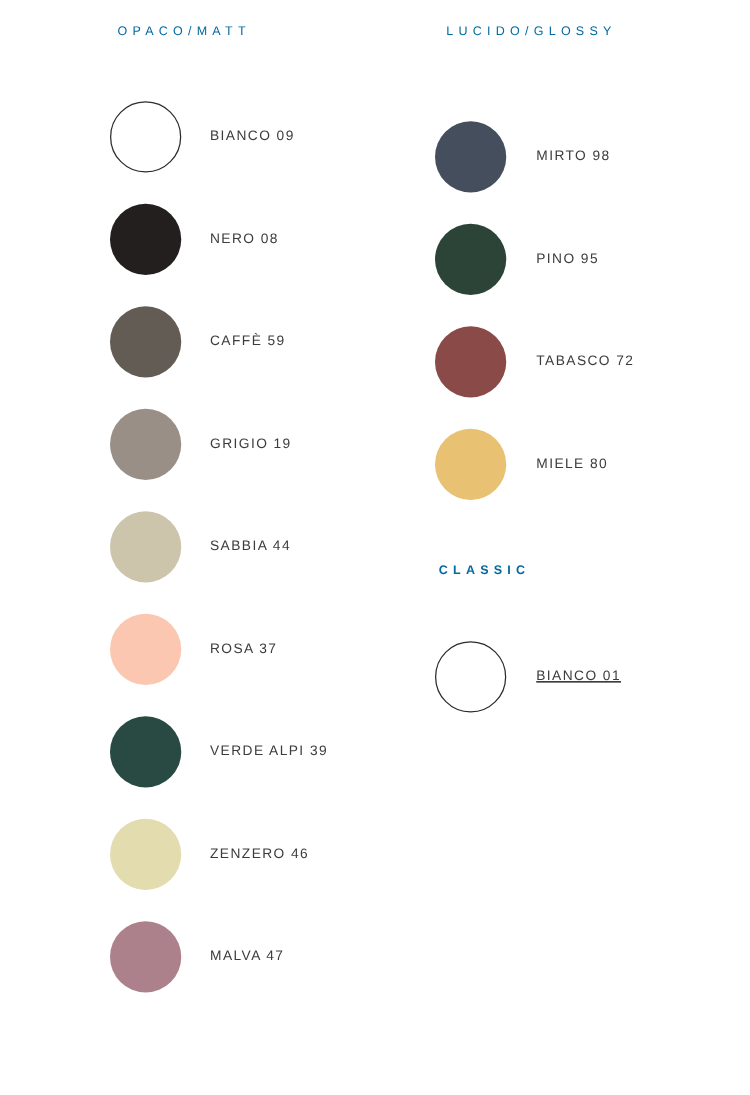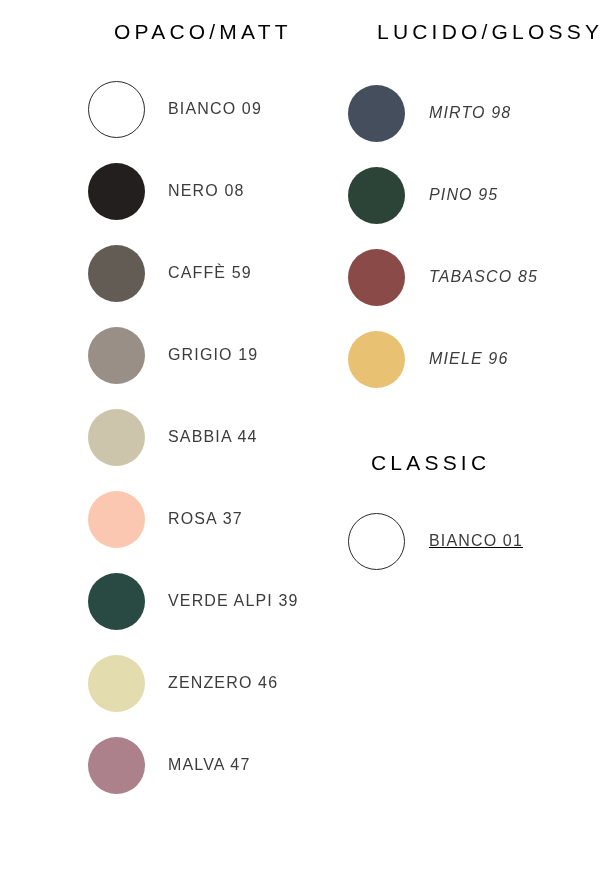--- a/index.html
+++ b/index.html
@@ -20,60 +20,59 @@
     background: #ffffff;
   }
   .column {
     position: absolute;
     top: 0;
   }
   .col-left  { left: 88px;  width: 260px; }
   .col-right { left: 348px; width: 250px; }
 
   .section-title {
-    font-size: 21px;
+    font-size: 10px;
     letter-spacing: 4.2px;
-    color: #000000;
+    color: #0369a1;
     font-weight: 400;
     white-space: nowrap;
     font-family: "Liberation Sans", sans-serif;
-    margin-left: 20px;
   }
   .col-left .section-title  { position: absolute; top: 20px; left: 6px; }
   .col-right .section-title.primary { position: absolute; top: 20px; left: 9px; }
-  .col-right .section-title.secondary { position: absolute; top: 451px; left: 3px; }
+  .col-right .section-title.secondary { position: absolute; top: 451px; left: 3px; font-weight: bold; }
 
   .swatch-list {
     position: absolute;
     left: 0;
     width: 100%;
   }
   .col-left  .swatch-list { top: 68px; }
-  .col-right .swatch-list.glossy  { top: 72px; font-style: italic; }
+  .col-right .swatch-list.glossy  { top: 84px; }
   .col-right .swatch-list.classic { top: 500px; text-decoration: underline; }
 
   .swatch-row {
     position: relative;
     height: 82px;
     display: flex;
     align-items: center;
   }
   .chip {
     width: 57px;
     height: 57px;
     border-radius: 50%;
     flex: 0 0 auto;
     box-sizing: border-box;
   }
   .chip.outlined {
     border: 1.4px solid #2b2b2b;
   }
   .chip-label {
     margin-left: 23px;
-    font-size: 16px;
+    font-size: 11px;
     letter-spacing: 1.15px;
     color: #3c3c3c;
     white-space: nowrap;
     font-family: "Liberation Sans", sans-serif;
     font-weight: 400;
   }
   .col-right .swatch-row .chip-label { margin-left: 24px; }
 </style>
 </head>
 <body>
@@ -128,25 +127,25 @@
         <div class="swatch-row">
           <div class="chip" style="background: rgb(69, 78, 93);"></div>
           <div class="chip-label">MIRTO  98</div>
         </div>
         <div class="swatch-row">
           <div class="chip" style="background: rgb(44, 68, 56);"></div>
           <div class="chip-label">PINO 95</div>
         </div>
         <div class="swatch-row">
           <div class="chip" style="background: rgb(138, 74, 71);"></div>
-          <div class="chip-label">TABASCO 85</div>
+          <div class="chip-label">TABASCO 72</div>
         </div>
         <div class="swatch-row">
           <div class="chip" style="background: rgb(232, 193, 114);"></div>
-          <div class="chip-label">MIELE 96</div>
+          <div class="chip-label">MIELE 80</div>
         </div>
       </div>
 
     <div class="section-title secondary">CLASSIC</div>
     <div class="swatch-list classic">
         <div class="swatch-row">
           <div class="chip outlined" style="background: rgb(255, 255, 255);"></div>
           <div class="chip-label">BIANCO 01</div>
         </div>
       </div>

